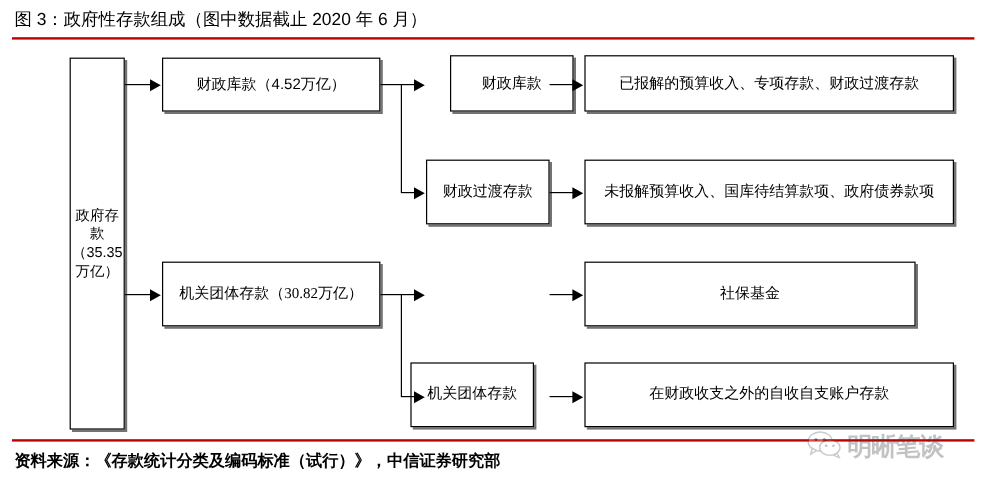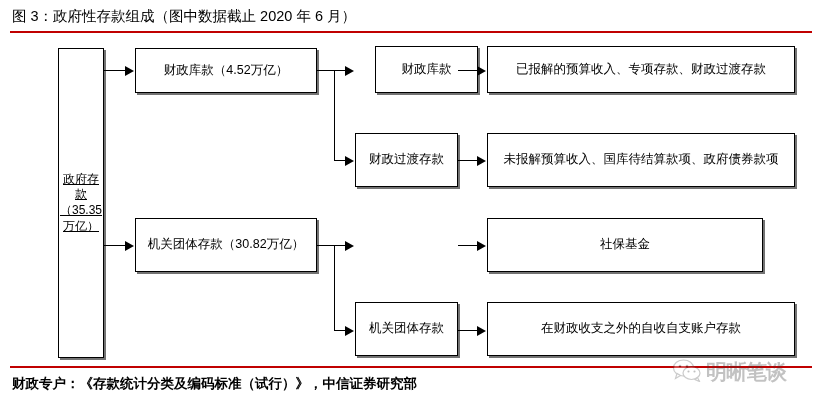--- a/index.html
+++ b/index.html
@@ -71,21 +71,20 @@
     font-family: "Liberation Sans", "DejaVu Sans", sans-serif;
     font-size: 12.5px;
     line-height: 1.25;
     padding: 2px 4px;
     box-shadow: 2px 2px 0 0 rgba(0,0,0,0.55);
   }
   .node.root {
     font-size: 12px;
     line-height: 1.3;
     white-space: pre-line;
-    text-decoration: underline;
   }
 
   
   .hline {
     position: absolute;
     height: 0;
     border-top: 1.6px solid #000000;
   }
   .vline {
     position: absolute;
@@ -135,28 +134,28 @@
   <div class="fig-title">图 3：政府性存款组成（图中数据截止 2020 年 6 月）</div>
   <div class="rule-top"></div>
 
   <div class="node root" style="left:58px; top:48px; width:46px; height:310px;">政府存
 款
 （35.35
 万亿）</div>
 
   <div class="node" style="left:135px; top:48px; width:182px; height:45px;">财政库款（4.52万亿）</div>
 
-  <div class="node" style="left:135px; top:218px; width:182px; height:54px;">机关团体存款（30.82万亿）</div>
+  <div class="node" style="left:135px; top:218px; width:182px; height:54px;font-family:Liberation Serif, serif;">机关团体存款（30.82万亿）</div>
 
   <div class="node" style="left:355px; top:46px; width:103px; height:47px;margin-left:20px;">财政库款</div>
 
   <div class="node" style="left:355px; top:133px; width:103px; height:54px;">财政过渡存款</div>
 
 
-  <div class="node" style="left:355px; top:302px; width:103px; height:54px;text-align:right;">机关团体存款</div>
+  <div class="node" style="left:342px; top:302px; width:103px; height:54px;text-align:right;">机关团体存款</div>
 
   <div class="node" style="left:487px; top:46px; width:308px; height:47px;">已报解的预算收入、专项存款、财政过渡存款</div>
 
   <div class="node" style="left:487px; top:133px; width:308px; height:54px;">未报解预算收入、国库待结算款项、政府债券款项</div>
 
   <div class="node" style="left:487px; top:218px; width:276px; height:54px;">社保基金</div>
 
   <div class="node" style="left:487px; top:302px; width:308px; height:54px;">在财政收支之外的自收自支账户存款</div>
 
   <div class="hline" style="left:104px; top:70px; width:22px;"></div>
@@ -183,21 +182,21 @@
   <div class="hline" style="left:458px; top:160px; width:20px;"></div>
   <div class="arrowhead" style="left:477px; top:155.5px;"></div>
 
   <div class="hline" style="left:458px; top:245px; width:20px;"></div>
   <div class="arrowhead" style="left:477px; top:240.5px;"></div>
 
   <div class="hline" style="left:458px; top:330px; width:20px;"></div>
   <div class="arrowhead" style="left:477px; top:325.5px;"></div>
 
   <div class="rule-bottom"></div>
-  <div class="fig-source">财政专户：《存款统计分类及编码标准（试行）》，中信证券研究部</div>
+  <div class="fig-source">资料来源：《存款统计分类及编码标准（试行）》，中信证券研究部</div>
 
   <div class="watermark">
     <svg class="wm-logo" viewBox="0 0 60 48">
       <ellipse cx="23" cy="20" rx="20" ry="16" fill="#ffffff" stroke="#555" stroke-width="2.4"></ellipse>
       <path d="M10 31 L7 41 L17 35 Z" fill="#ffffff" stroke="#555" stroke-width="2.4"></path>
       <circle cx="16" cy="16" r="2.6" fill="#333"></circle>
       <circle cx="30" cy="16" r="2.6" fill="#333"></circle>
       <ellipse cx="39" cy="30" rx="17" ry="13" fill="#ffffff" stroke="#555" stroke-width="2.4"></ellipse>
       <path d="M51 39 L55 47 L46 43 Z" fill="#ffffff" stroke="#555" stroke-width="2.4"></path>
       <circle cx="33" cy="27" r="2.1" fill="#333"></circle>

